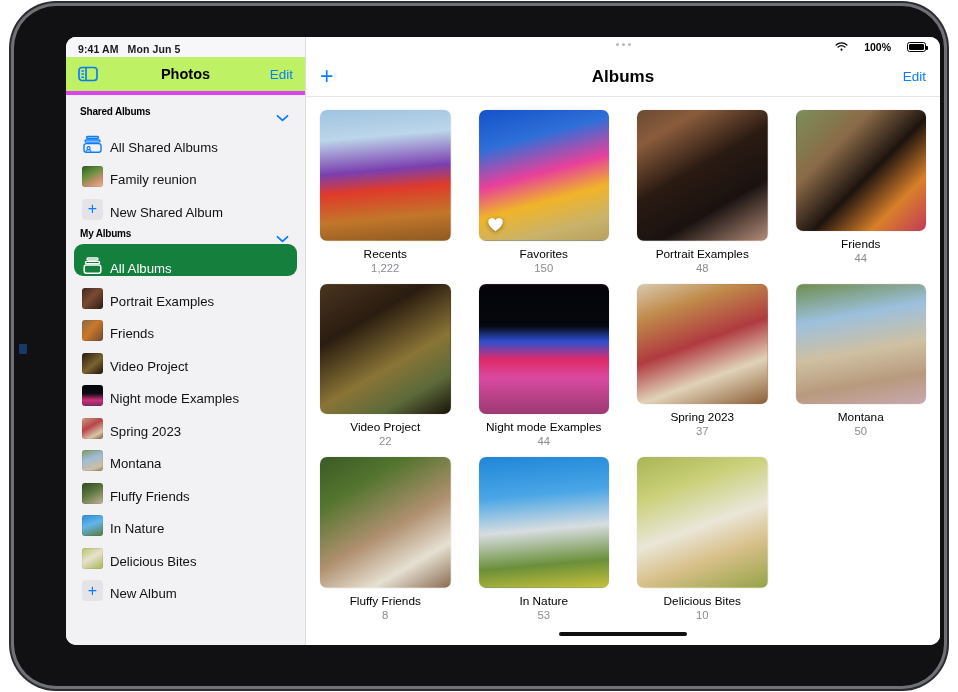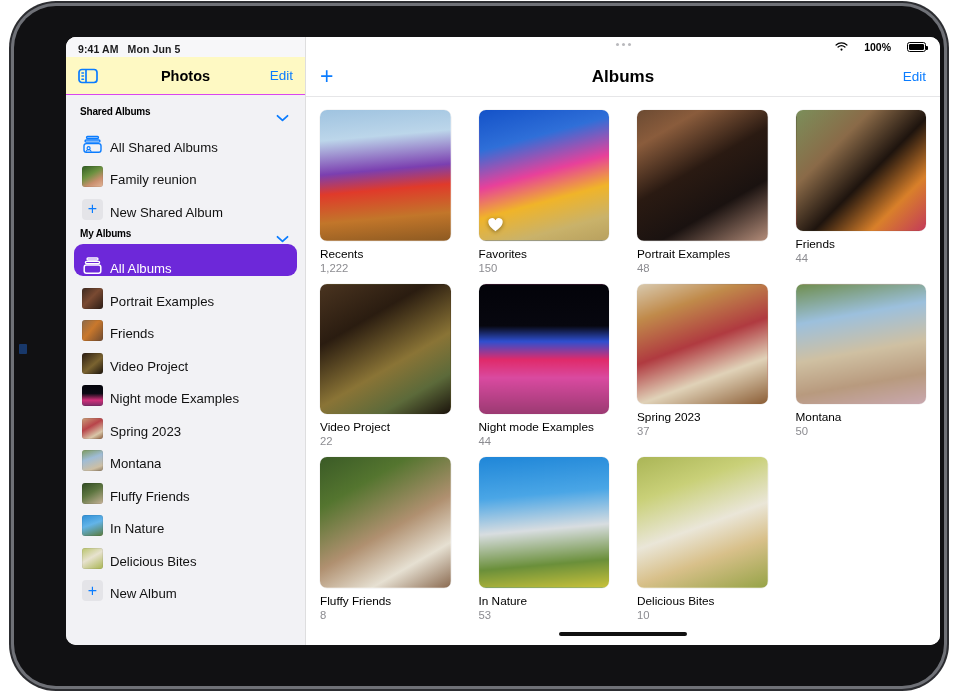--- a/index.html
+++ b/index.html
@@ -39,22 +39,22 @@
     flex:0 0 240px;
   }
   .sb-statusbar {
     height:20px; padding:3px 0 0 12px;
     font-size:10.5px; font-weight:bold; color:#1b1b1d;
     background:#f7f7f9;
     display:flex; align-items:center; gap:9px;
     letter-spacing:.1px;
   }
   .sb-header {
-    height:38px; background:#fef9c3;
-    border-bottom:1px solid #d946ef;
+    height:38px; background:#bef264;
+    border-bottom:4px solid #d946ef;
     display:flex; align-items:center; padding:0 12px;
     position:relative;
   }
   .sb-toggle-icon { width:20px; height:16px; display:block; }
   .sb-header-title {
     position:absolute; left:0; right:0; text-align:center;
     font-size:14.5px; font-weight:bold; color:#000;
     pointer-events:none;
   }
   .sb-edit {
@@ -66,21 +66,21 @@
     padding:5px 16px 5px 14px;
   }
   .sb-section-title { font-size:10px; font-weight:bold; color:#000; letter-spacing:-.2px; }
   .chev { width:13px; height:8px; }
   .sb-row {
     display:flex; align-items:flex-end; gap:7px;
     height:32.5px; margin:0 8px; padding:0 8px;
     border-radius:9px;
     font-size:13.2px; color:#111;
   }
-  .sb-row.selected { background:#6d28d9; color:#ffffff; }
+  .sb-row.selected { background:#15803d; color:#ffffff; }
   .sb-row-label { white-space:nowrap; overflow:hidden; text-overflow:ellipsis; }
   .sb-thumb {
     width:21px; height:21px; border-radius:3px;
     flex:0 0 21px; background-size:cover; background-position:center;
     box-shadow:inset 0 0 0 .5px rgba(0,0,0,.12);
   }
   .sb-plus-box {
     width:21px; height:21px; border-radius:4px; flex:0 0 21px;
     background:#e4e4e8; color:#0a7cff;
     display:flex; align-items:center; justify-content:center;
@@ -119,21 +119,21 @@
   }
   .nav-title {
     position:absolute; left:0; right:0; text-align:center;
     font-size:17px; font-weight:bold; color:#000; pointer-events:none;
   }
   .nav-add { font-size:23px; color:#0a7cff; font-weight:300; line-height:1; z-index:2; }
   .nav-edit { margin-left:auto; font-size:13.5px; color:#0a7cff; z-index:2; }
   .grid-scroll { flex:1; overflow:hidden; padding:13px 14px 0 14px; }
   .album-grid {
     display:grid; grid-template-columns:repeat(4, 1fr);
-    column-gap:28px; row-gap:10px;
+    column-gap:28px; row-gap:10px;text-align:center;
   }
   .album-cell { display:flex; flex-direction:column; min-width:0; }
   .album-thumb {
     width:100%; aspect-ratio:1/1; border-radius:7px;
     background-size:cover; background-position:center;
     position:relative; overflow:hidden;
     box-shadow:0 0 0 .5px rgba(0,0,0,.07);
   }
   .album-thumb.wide { aspect-ratio:1.08/1; }
   .fav-heart {

